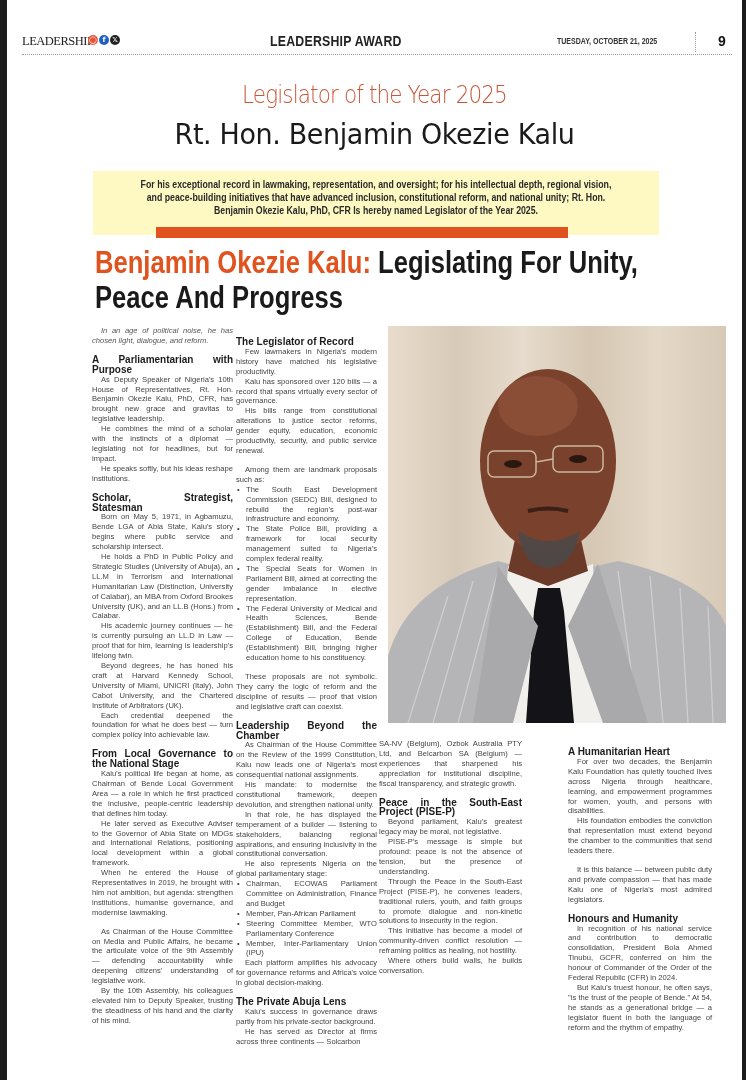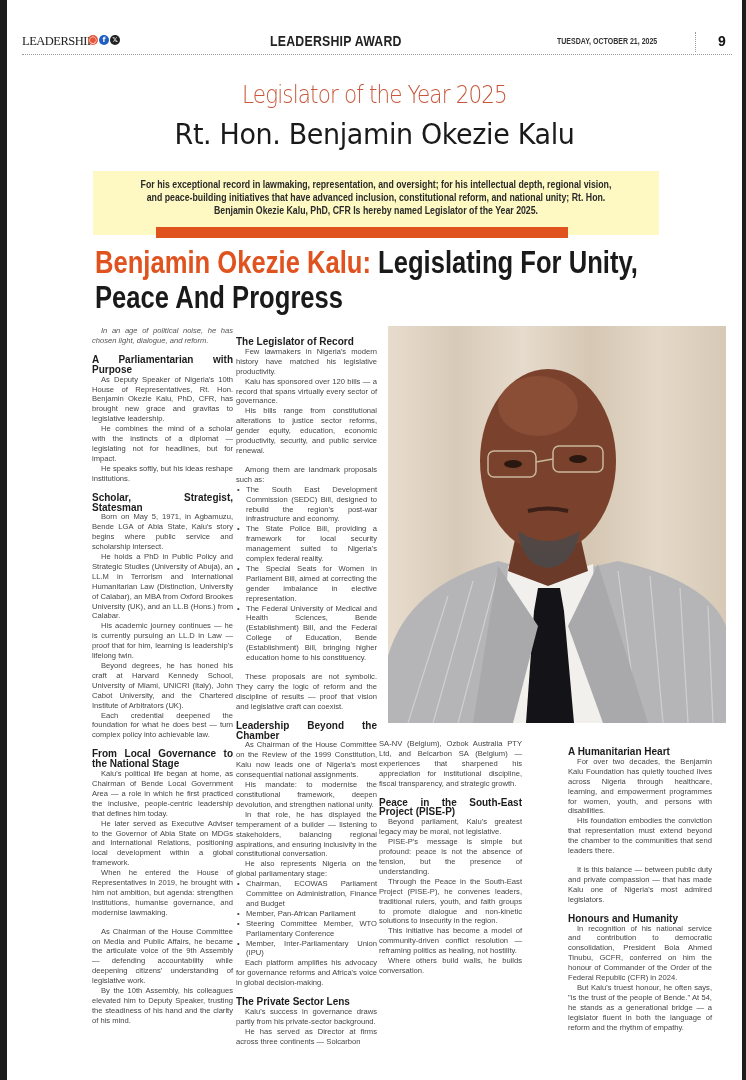--- a/index.html
+++ b/index.html
@@ -174,21 +174,21 @@
     <p>In that role, he has displayed the temperament of a builder — listening to stakeholders, balancing regional aspirations, and ensuring inclusivity in the constitutional conversation.</p>
     <p>He also represents Nigeria on the global parliamentary stage:</p>
     <ul>
       <li>Chairman, ECOWAS Parliament Committee on Administration, Finance and Budget</li>
       <li>Member, Pan-African Parliament</li>
       <li>Steering Committee Member, WTO Parliamentary Conference</li>
       <li>Member, Inter-Parliamentary Union (IPU)</li>
     </ul>
     <p>Each platform amplifies his advocacy for governance reforms and Africa's voice in global decision-making.</p>
     <div class="gap"></div>
-    <h4>The Private Sector Lens</h4>
+    <h4>The Private Abuja Lens</h4>
     <p>Kalu's success in governance draws partly from his private-sector background.</p>
     <p>He has served as Director at firms across three continents — Solcarbon</p>
   </div>
 
   <div class="photo">
     <svg width="338" height="397" viewBox="0 0 338 397">
 
       <path d="M0 330 Q20 260 110 235 L165 250 L230 235 Q320 255 338 300 L338 397 L0 397 Z" fill="#b5b5b7"></path>
       <g stroke="#d6d6d8" stroke-width="1.2" opacity="0.8">
         <line x1="20" y1="397" x2="60" y2="270"></line>

